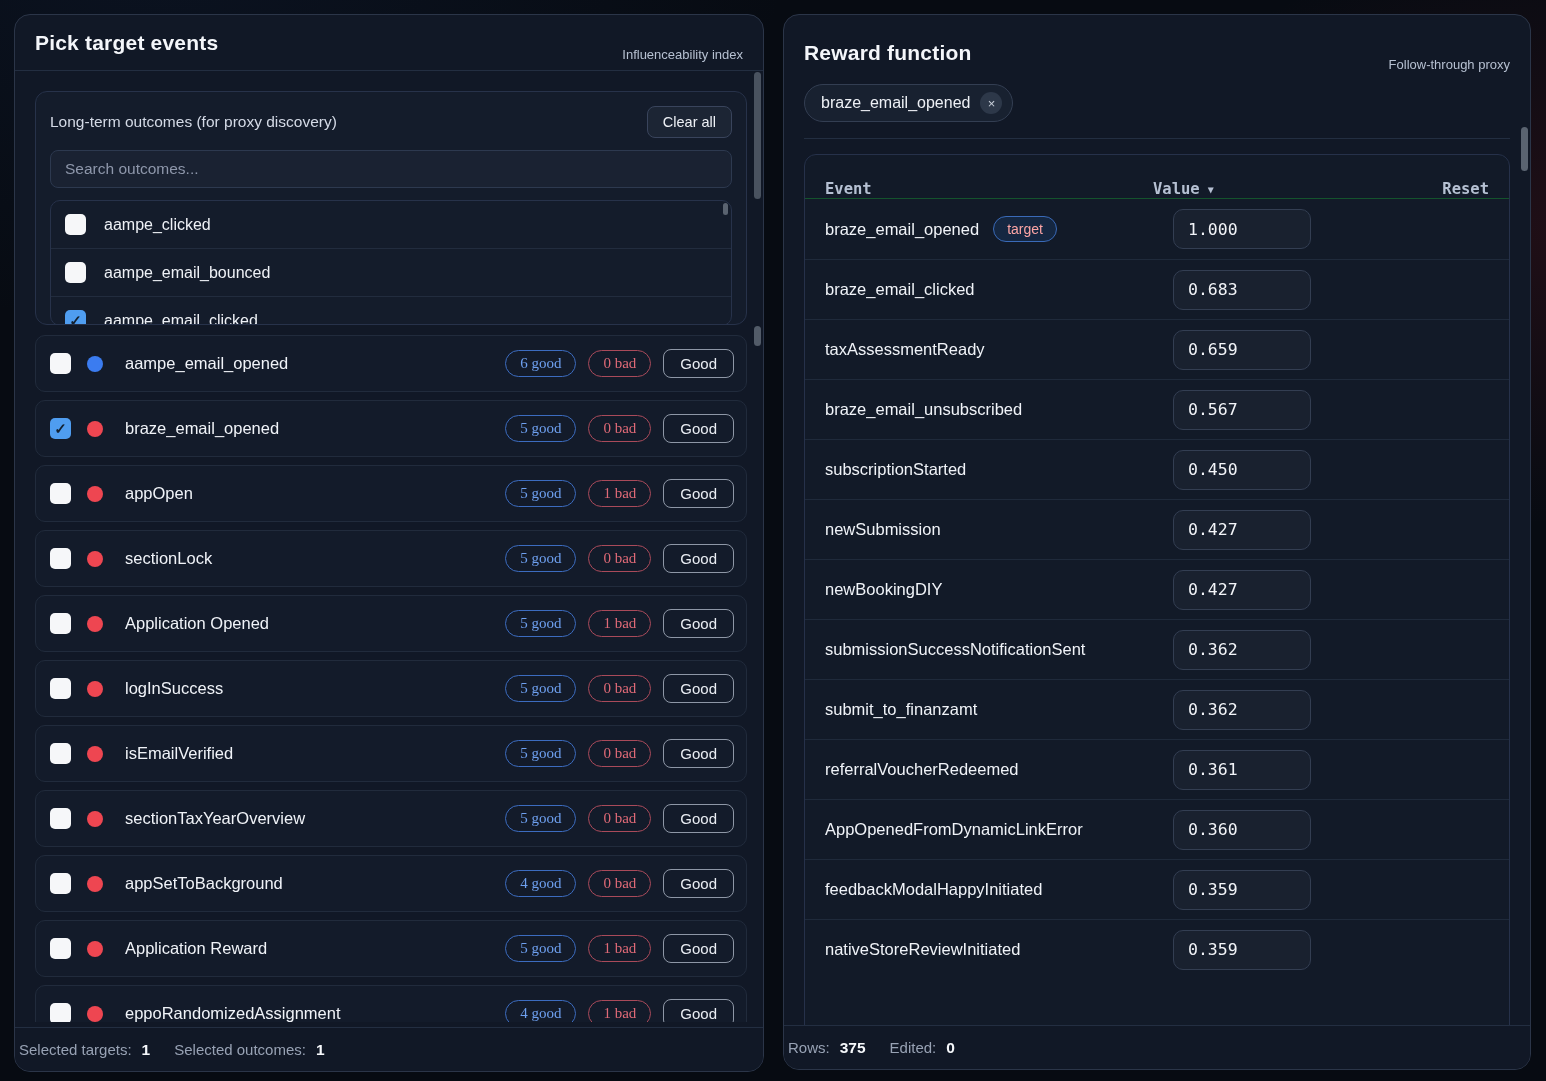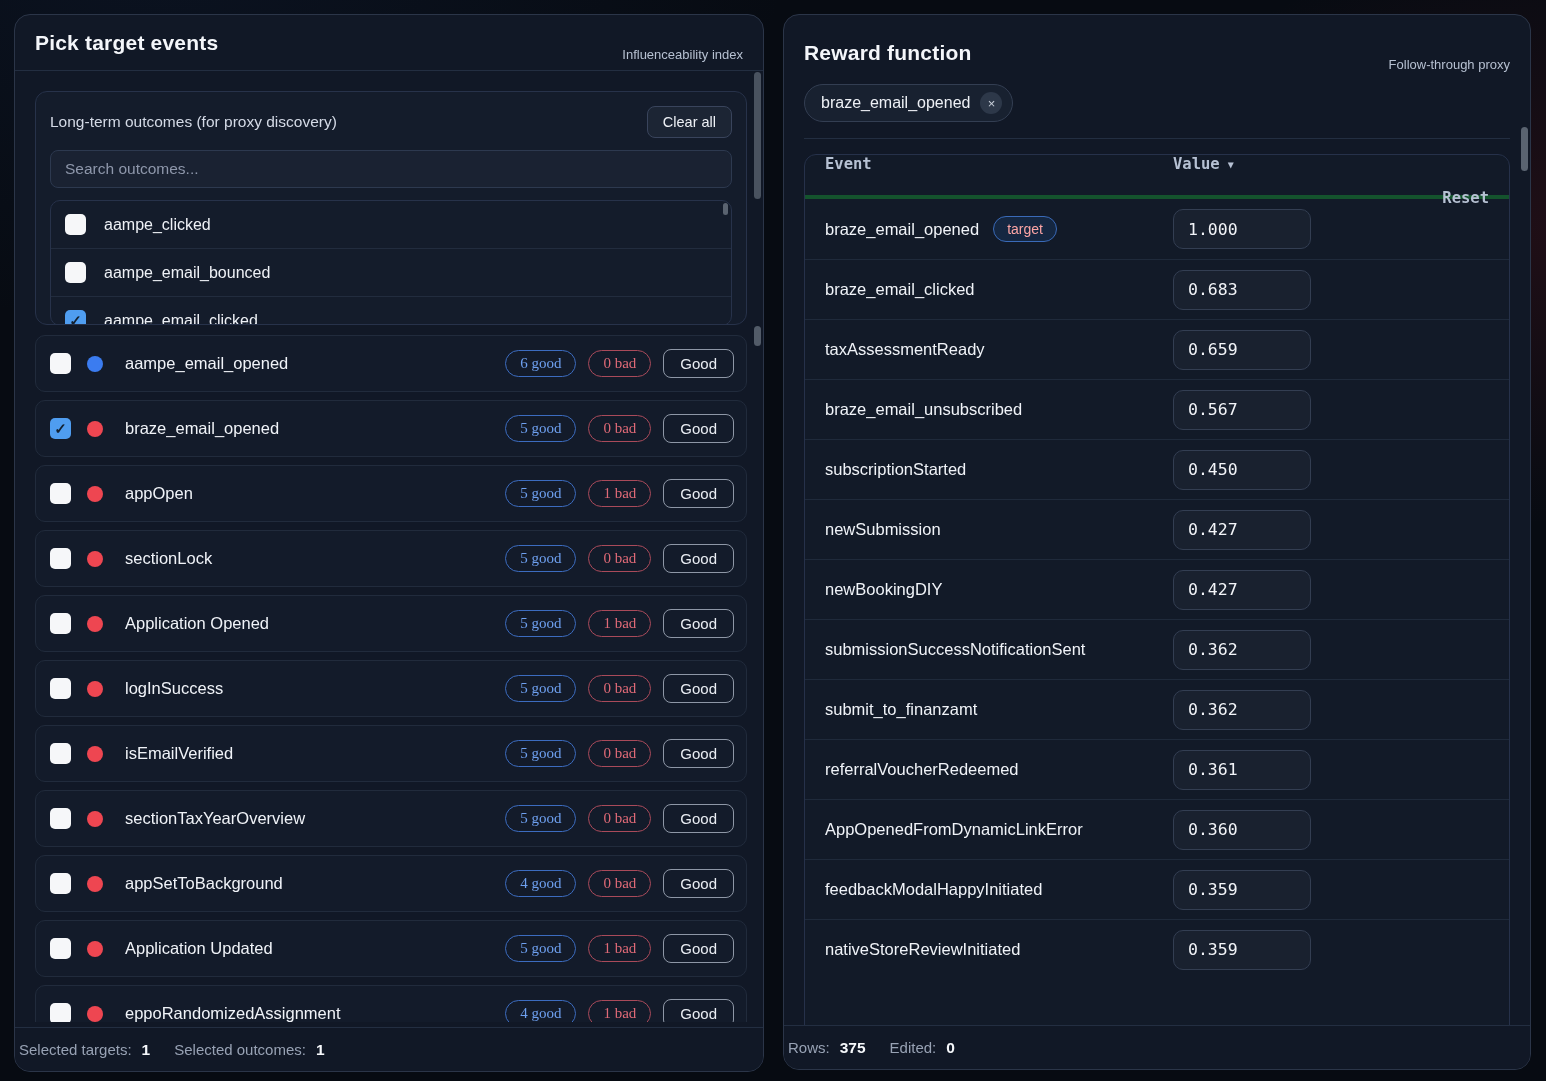--- a/index.html
+++ b/index.html
@@ -92,22 +92,22 @@
     display:inline-flex; align-items:center; gap:10px; background:#182130; border:1px solid #333e52;
     border-radius:999px; padding:7px 10px 7px 16px;
   }
   .chip-label{ font-size:16px; color:#edf0f5; }
   .chip-close{
     width:22px; height:22px; border-radius:50%; background:#2d3849; color:#c9d0da; font-size:13px;
     display:flex; align-items:center; justify-content:center; cursor:pointer; border:none; font-family:"Liberation Sans",sans-serif;
   }
 
   .reward-table{ margin:15px 20px 0 20px; height:886px; border:1px solid #26314a; border-radius:12px; background:#121a28; overflow:hidden; }
-  .thead{ display:flex; align-items:flex-start; height:44px; padding:0 20px; border-bottom:4px solid #14532d;
-          font-family:"DejaVu Sans Mono", monospace; font-weight:700; font-size:15.5px; color:#b6c1d3; }
+  .thead{ display:flex; align-items:flex-end; height:44px; padding:0 20px; border-bottom:1px solid #14532d;
+          font-family:"DejaVu Sans Mono", monospace; font-weight:700; font-size:15.5px; color:#b6c1d3;gap:20px; }
   .col-event{ flex:1; }
   .col-value{ width:250px; display:flex; align-items:center; }
   .col-reset{ width:66px; text-align:right;margin-top:34px; }
   .sort-indicator{ font-size:10px; margin-left:8px; color:#b6c1d3; }
 
   .trow{ display:flex; align-items:center; height:60px; padding:0 20px; }
   .trow + .trow{ border-top:1px solid #1f2a3b; }
   .tcell-event{ flex:1; display:flex; align-items:center; }
   .ev-name{ font-size:16.5px; color:#f0f3f8; }
   .target-badge{
@@ -247,21 +247,21 @@
     <span class="event-label">appSetToBackground</span>
     <span class="spacer"></span>
     <span class="pill good">4 good</span>
     <span class="pill bad">0 bad</span>
     <button class="good-btn">Good</button>
   </div>
 
   <div class="event-card">
     <span class="checkbox"></span>
     <span class="dot" style="background: rgb(238, 70, 81);"></span>
-    <span class="event-label">Application Updated</span>
+    <span class="event-label">Application Reward</span>
     <span class="spacer"></span>
     <span class="pill good">5 good</span>
     <span class="pill bad">1 bad</span>
     <button class="good-btn">Good</button>
   </div>
 
   <div class="event-card">
     <span class="checkbox"></span>
     <span class="dot" style="background: rgb(238, 70, 81);"></span>
     <span class="event-label">eppoRandomizedAssignment</span>

